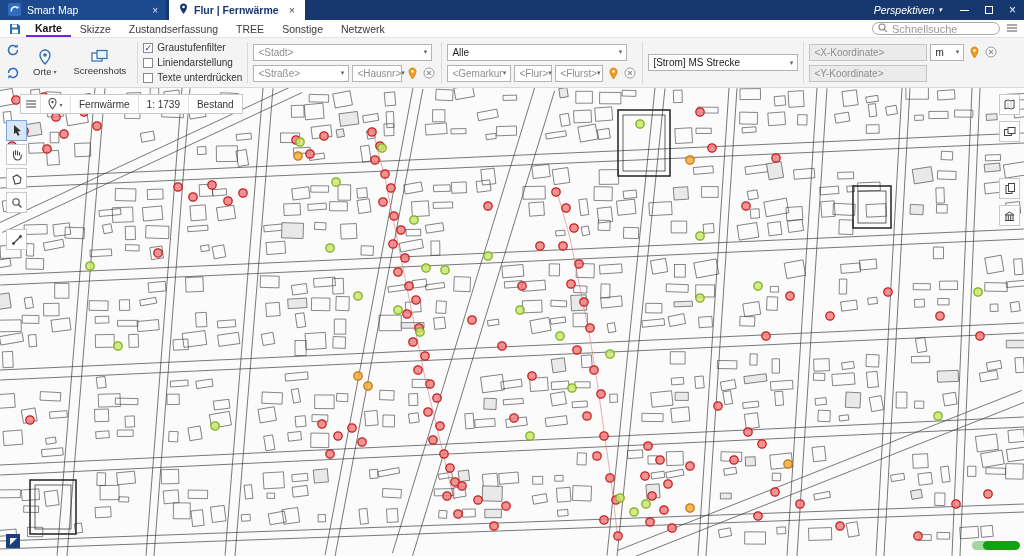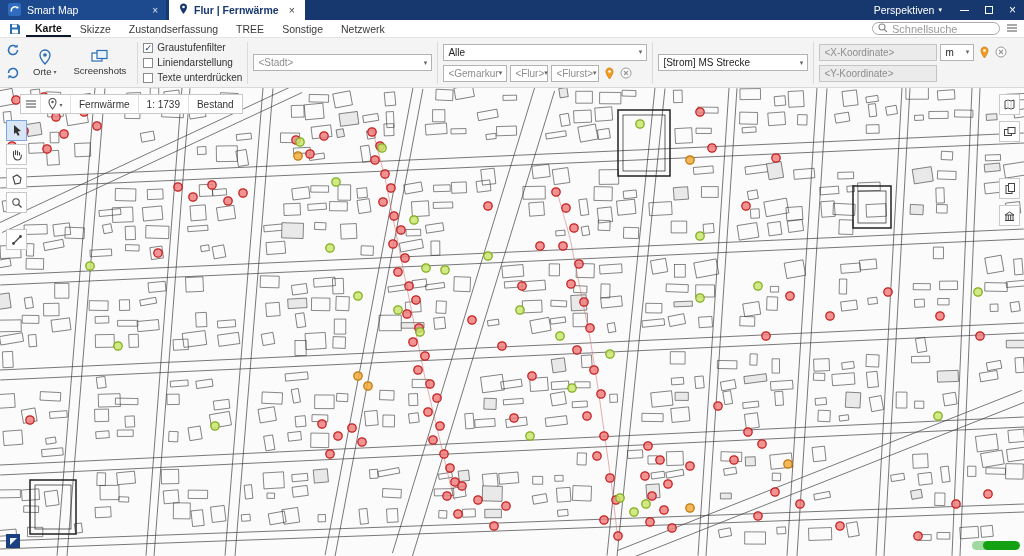--- a/index.html
+++ b/index.html
@@ -5,31 +5,31 @@
   * { margin:0; padding:0; box-sizing:border-box; font-family:"Liberation Sans", sans-serif; }
   html,body { width:1024px; height:556px; overflow:hidden; background:#fff; }
 
   
   .titlebar { height:20px; background:#17386f; display:flex; align-items:stretch; color:#fff; font-size:10.5px;justify-content:flex-end; }
   .app-tab { display:flex; align-items:center; gap:6px; background:#1d4a8f; padding:0 8px; width:166px; }
   .app-tab .close { margin-left:auto; color:#dfe7f5; font-size:10px; cursor:default; }
   .doc-tab { display:flex; align-items:center; gap:6px; background:#fff; color:#17386f; padding:0 10px; margin-left:3px; font-weight:bold; }
   .doc-tab .close { color:#444; font-weight:normal; margin-left:4px; }
   .titlebar-right { margin-left:auto; display:flex; align-items:center; gap:18px; padding-right:8px; }
-  .persp { display:flex; align-items:center; gap:4px; }
+  .persp { display:flex; align-items:center; gap:4px;font-style:italic; }
   .win-controls { display:flex; align-items:center; gap:16px; }
   .win-min { width:9px; height:1px; background:#fff; display:inline-block; }
   .win-max { width:8px; height:8px; border:1px solid #fff; display:inline-block; }
   .win-close { font-size:12px; line-height:1; }
 
   
   .ribbon { height:18px; background:#fff; border-bottom:1px solid #e4e4e4; display:flex; align-items:stretch; font-size:10.5px; color:#3a3a3a; padding:0 4px; }
   .ribbon .qsave { display:flex; align-items:center; padding:0 5px; }
   .ribbon .tab { padding:0 9px; display:flex; align-items:center; }
-  .ribbon .tab.active { color:#111; font-weight:bold; border-bottom:2px solid #0f172a; }
+  .ribbon .tab.active { color:#111; font-weight:bold; border-bottom:2px solid #6d28d9; }
   .ribbon-right { margin-left:auto; display:flex; align-items:center; gap:6px; padding-right:2px; }
   .search-box { width:128px; height:13px; border:1px solid #a8a8a8; border-radius:7px; display:flex; align-items:center; padding:0 5px; gap:4px; background:#fff; }
   .search-box input { border:none; outline:none; width:100%; font-size:11px; color:#444; background:transparent; }
   .search-box input::placeholder { color:#999; }
 
   
   .toolbar { height:50px; background:#f4f4f4; border-bottom:1px solid #d9d9d9; display:flex; align-items:center; padding:2px 4px; gap:5px; font-size:10px; color:#333; }
   .sep { width:1px; height:42px; background:#dadada; flex:0 0 1px; }
   .icon-col { display:flex; flex-direction:column; align-items:center; justify-content:center; gap:7px; width:18px; }
   .bigbtn { display:flex; flex-direction:column; align-items:center; justify-content:center; gap:1px; height:46px; padding:0 6px; }
@@ -201,27 +201,49 @@
 
   <div class="sep"></div>
 
   <div class="fgroup">
     <div class="tb-row">
       <div class="dd" style="width:179px;">
         <span class="ph">&lt;Stadt&gt;</span>
         <span class="chev">▾</span>
       </div>
     </div>
+    <div class="tb-row">
+      <div class="dd" style="width:96px;">
+        <span class="ph">&lt;Straße&gt;</span>
+        <span class="chev">▾</span>
+      </div>
+      <div class="dd" style="width:50px;">
+        <span class="ph">&lt;Hausnr&gt;</span>
+        <span class="chev">▾</span>
+      </div>
+      <span class="mini-ic">
+        <svg width="11" height="13">
+            <path d="M5.5 1C3.6 1 2 2.6 2 4.5 2 7.3 5.5 12 5.5 12S9 7.3 9 4.5C9 2.6 7.4 1 5.5 1z" fill="#f59b20" stroke="#c57a0c" stroke-width="0.8"></path>
+            <circle cx="5.5" cy="4.5" r="1.3" fill="#fff"></circle>
+          </svg>
+      </span>
+      <span class="mini-ic">
+        <svg width="12" height="12">
+            <circle cx="6" cy="6" r="5" fill="#fff" stroke="#9a9a9a"></circle>
+            <path d="M4 4l4 4M8 4l-4 4" stroke="#9a9a9a" stroke-width="1.2"></path>
+          </svg>
+      </span>
+    </div>
   </div>
 
   <div class="sep"></div>
 
   <div class="fgroup">
     <div class="tb-row">
-      <div class="dd" style="width:204px;">
+      <div class="dd" style="width:180px;">
         <span>Alle</span>
         <span class="chev">▾</span>
       </div>
     </div>
     <div class="tb-row">
       <div class="dd" style="width:64px;">
         <span class="ph" style="overflow:hidden;white-space:nowrap;">&lt;Gemarkung&gt;</span>
         <span class="chev">▾</span>
       </div>
       <div class="dd" style="width:38px;">

